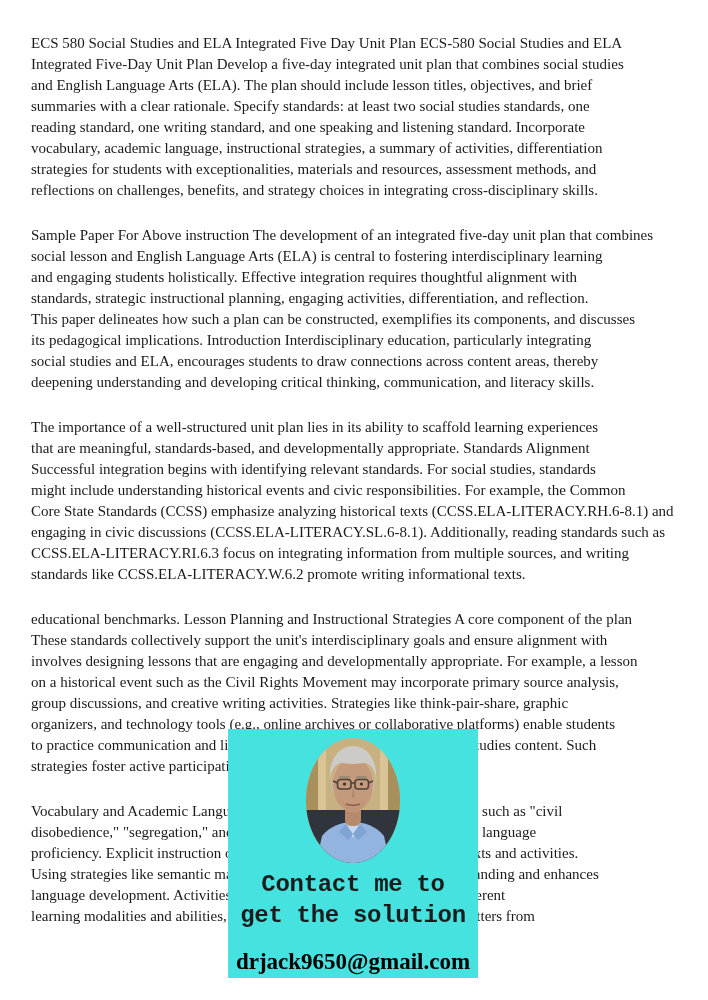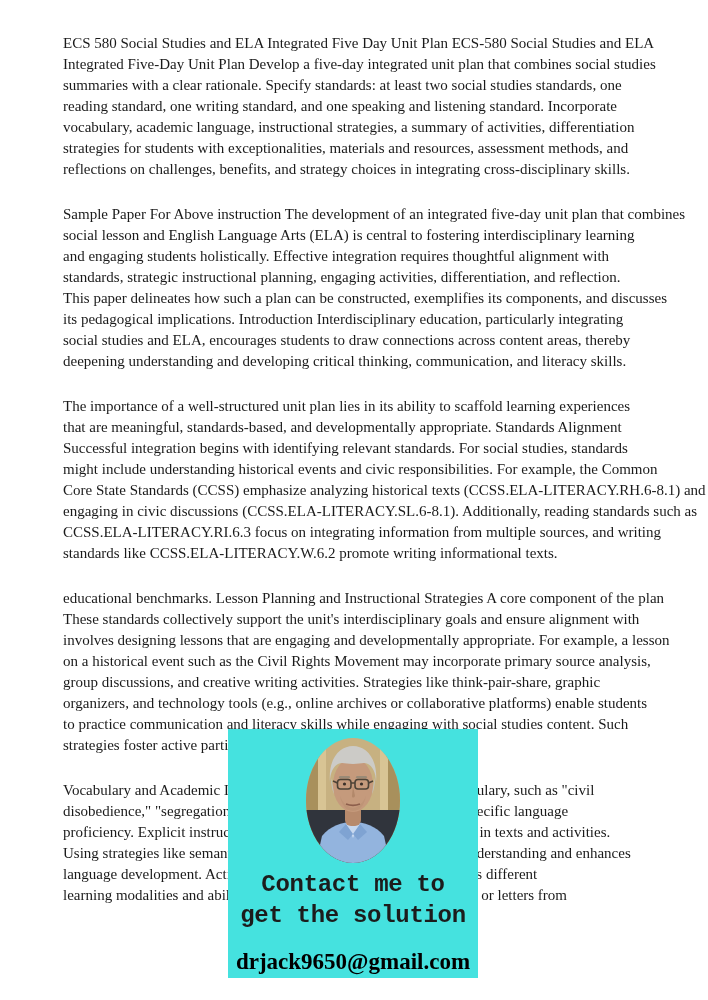--- a/index.html
+++ b/index.html
@@ -1,21 +1,21 @@
 <!DOCTYPE html>
 <html><head>
 <meta charset="utf-8">
 <style>
   html,body{margin:0;padding:0;}
   body{
     width:708px;height:1000px;background:#ffffff;position:relative;
     overflow:hidden;font-family:"Liberation Serif", serif;
   }
   .doc-text{
-    position:absolute;left:63px;top:33px;width:640px;
+    position:absolute;left:31px;top:33px;width:640px;
     font-size:15px;line-height:21px;color:#1a1a1a;
   }
   .para{margin:0 0 24px 0;}
   .line{white-space:nowrap;height:21px;overflow:visible;}
   .overlay{
     position:absolute;left:228px;top:729px;width:250px;height:249px;
     text-align:center;
   }
   .avatar{
     width:94px;height:125px;border-radius:50%;margin:9px auto 0;
@@ -34,20 +34,21 @@
     font-weight:700;font-size:23px;line-height:26px;color:#000000;
   }
 </style>
 </head>
 <body style="background: rgb(255, 255, 255);">
 
 <div class="doc-text" style="color: rgb(26, 26, 26);">
     <div class="para">
       <div class="line">ECS 580 Social Studies and ELA Integrated Five Day Unit Plan ECS-580 Social Studies and ELA</div>
       <div class="line">Integrated Five-Day Unit Plan Develop a five-day integrated unit plan that combines social studies</div>
+      <div class="line">and English Language Arts (ELA). The plan should include lesson titles, objectives, and brief</div>
       <div class="line">summaries with a clear rationale. Specify standards: at least two social studies standards, one</div>
       <div class="line">reading standard, one writing standard, and one speaking and listening standard. Incorporate</div>
       <div class="line">vocabulary, academic language, instructional strategies, a summary of activities, differentiation</div>
       <div class="line">strategies for students with exceptionalities, materials and resources, assessment methods, and</div>
       <div class="line">reflections on challenges, benefits, and strategy choices in integrating cross-disciplinary skills.</div>
     </div>
     <div class="para">
       <div class="line">Sample Paper For Above instruction The development of an integrated five-day unit plan that combines</div>
       <div class="line">social lesson and English Language Arts (ELA) is central to fostering interdisciplinary learning</div>
       <div class="line">and engaging students holistically. Effective integration requires thoughtful alignment with</div>

